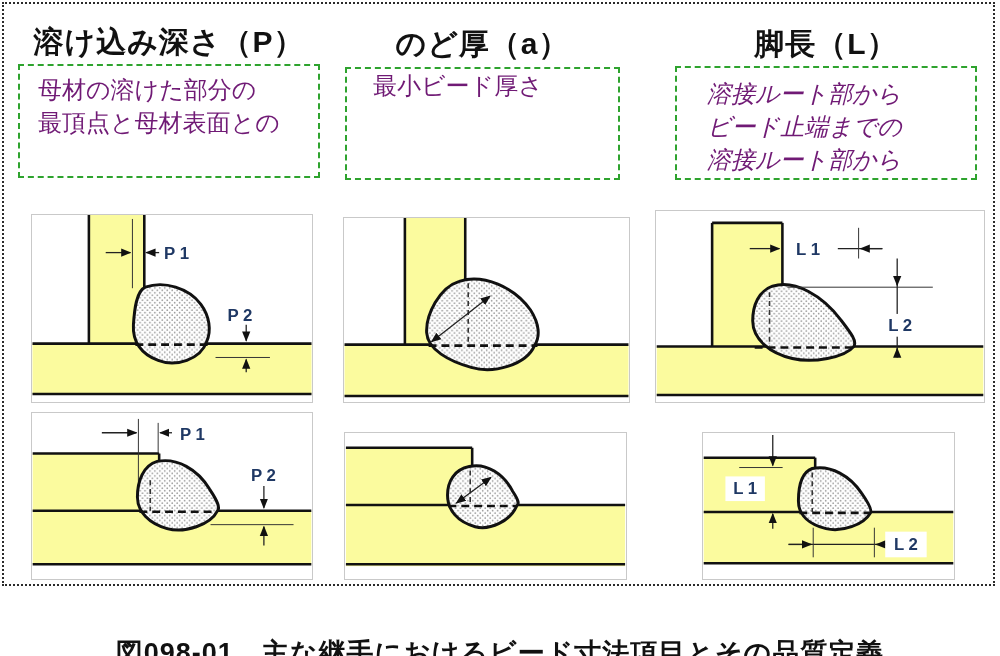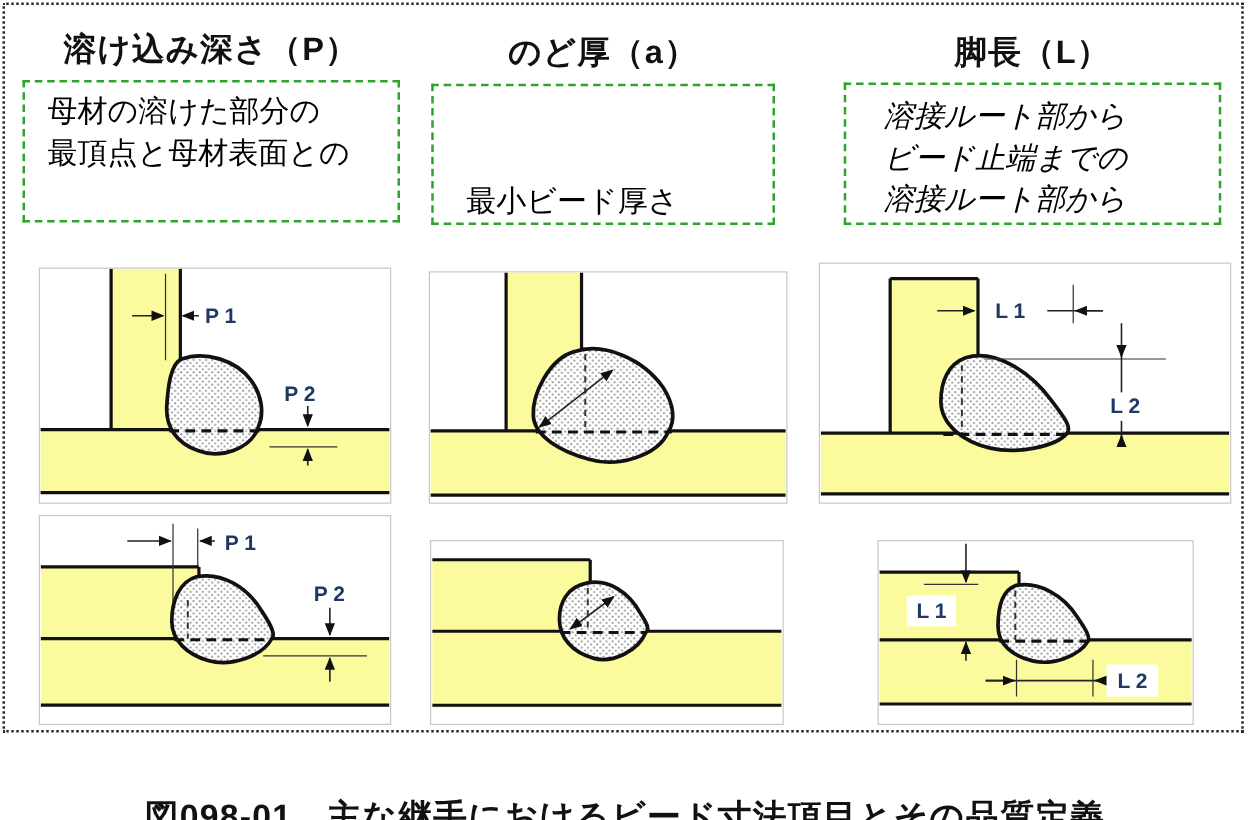--- a/index.html
+++ b/index.html
@@ -6,26 +6,26 @@
   *{box-sizing:border-box;}
   .stage{
     position:relative;width:1000px;height:656px;background:#fff;overflow:hidden;
     font-family:"Liberation Sans","DejaVu Sans",sans-serif;color:#111;
   }
   .outer-border{
     position:absolute;left:2px;top:2px;width:993px;height:584px;
     border:2px dotted #2b2b2b;
   }
   .col-title{
-    position:absolute;text-align:center;font-size:26px;font-weight:bold;
+    position:absolute;text-align:center;font-size:30px;font-weight:bold;
     letter-spacing:1px;white-space:nowrap;
   }
   .def-box{
     position:absolute;border:2px dashed #2EA32E;background:#fff;
-    font-size:24px;line-height:33px;color:#000000;
+    font-size:24px;line-height:33px;color:#701a75;
   }
   .def-box .line{white-space:nowrap;}
   .panel{
     position:absolute;background:#fff;border:1px solid #c9c9c9;
   }
   .caption{
     position:absolute;left:0;top:606px;width:1000px;text-align:center;
     font-size:27px;font-weight:bold;
     text-decoration:underline;text-decoration-thickness:2px;text-underline-offset:5px;
     letter-spacing:1px;white-space:nowrap;margin-top:29px;
@@ -59,21 +59,21 @@
   <div class="outer-border"></div>
 
   <div class="col-title" style="left:18px;top:22px;width:302px;">溶け込み深さ（P）</div>
   <div class="col-title" style="left:345px;top:24px;width:275px;">のど厚（a）</div>
   <div class="col-title" style="left:675px;top:24px;width:302px;">脚長（L）</div>
 
   <div class="def-box" style="left:18px;top:64px;width:302px;height:114px;padding:7px 6px 6px 18px;">
     <div class="line">母材の溶けた部分の</div>
     <div class="line">最頂点と母材表面との</div>
   </div>
-  <div class="def-box" style="left:345px;top:67px;width:275px;height:113px;display:flex;align-items:flex-end;padding-left:26px;">
+  <div class="def-box" style="left:345px;top:67px;width:275px;height:113px;display:flex;align-items:flex-start;padding-left:26px;">
     <div class="line">最小ビード厚さ</div>
   </div>
   <div class="def-box" style="left:675px;top:66px;width:302px;height:114px;padding:9px 6px 6px 30px;font-style:italic;">
     <div class="line">溶接ルート部から</div>
     <div class="line">ビード止端までの</div>
     <div class="line">溶接ルート部から</div>
   </div>
 
   <svg class="panel" style="left:31px;top:214px;" width="282" height="189" viewBox="0 0 282 189">
     <rect x="0" y="130" width="282" height="51" fill="#FBFB9E"></rect>

